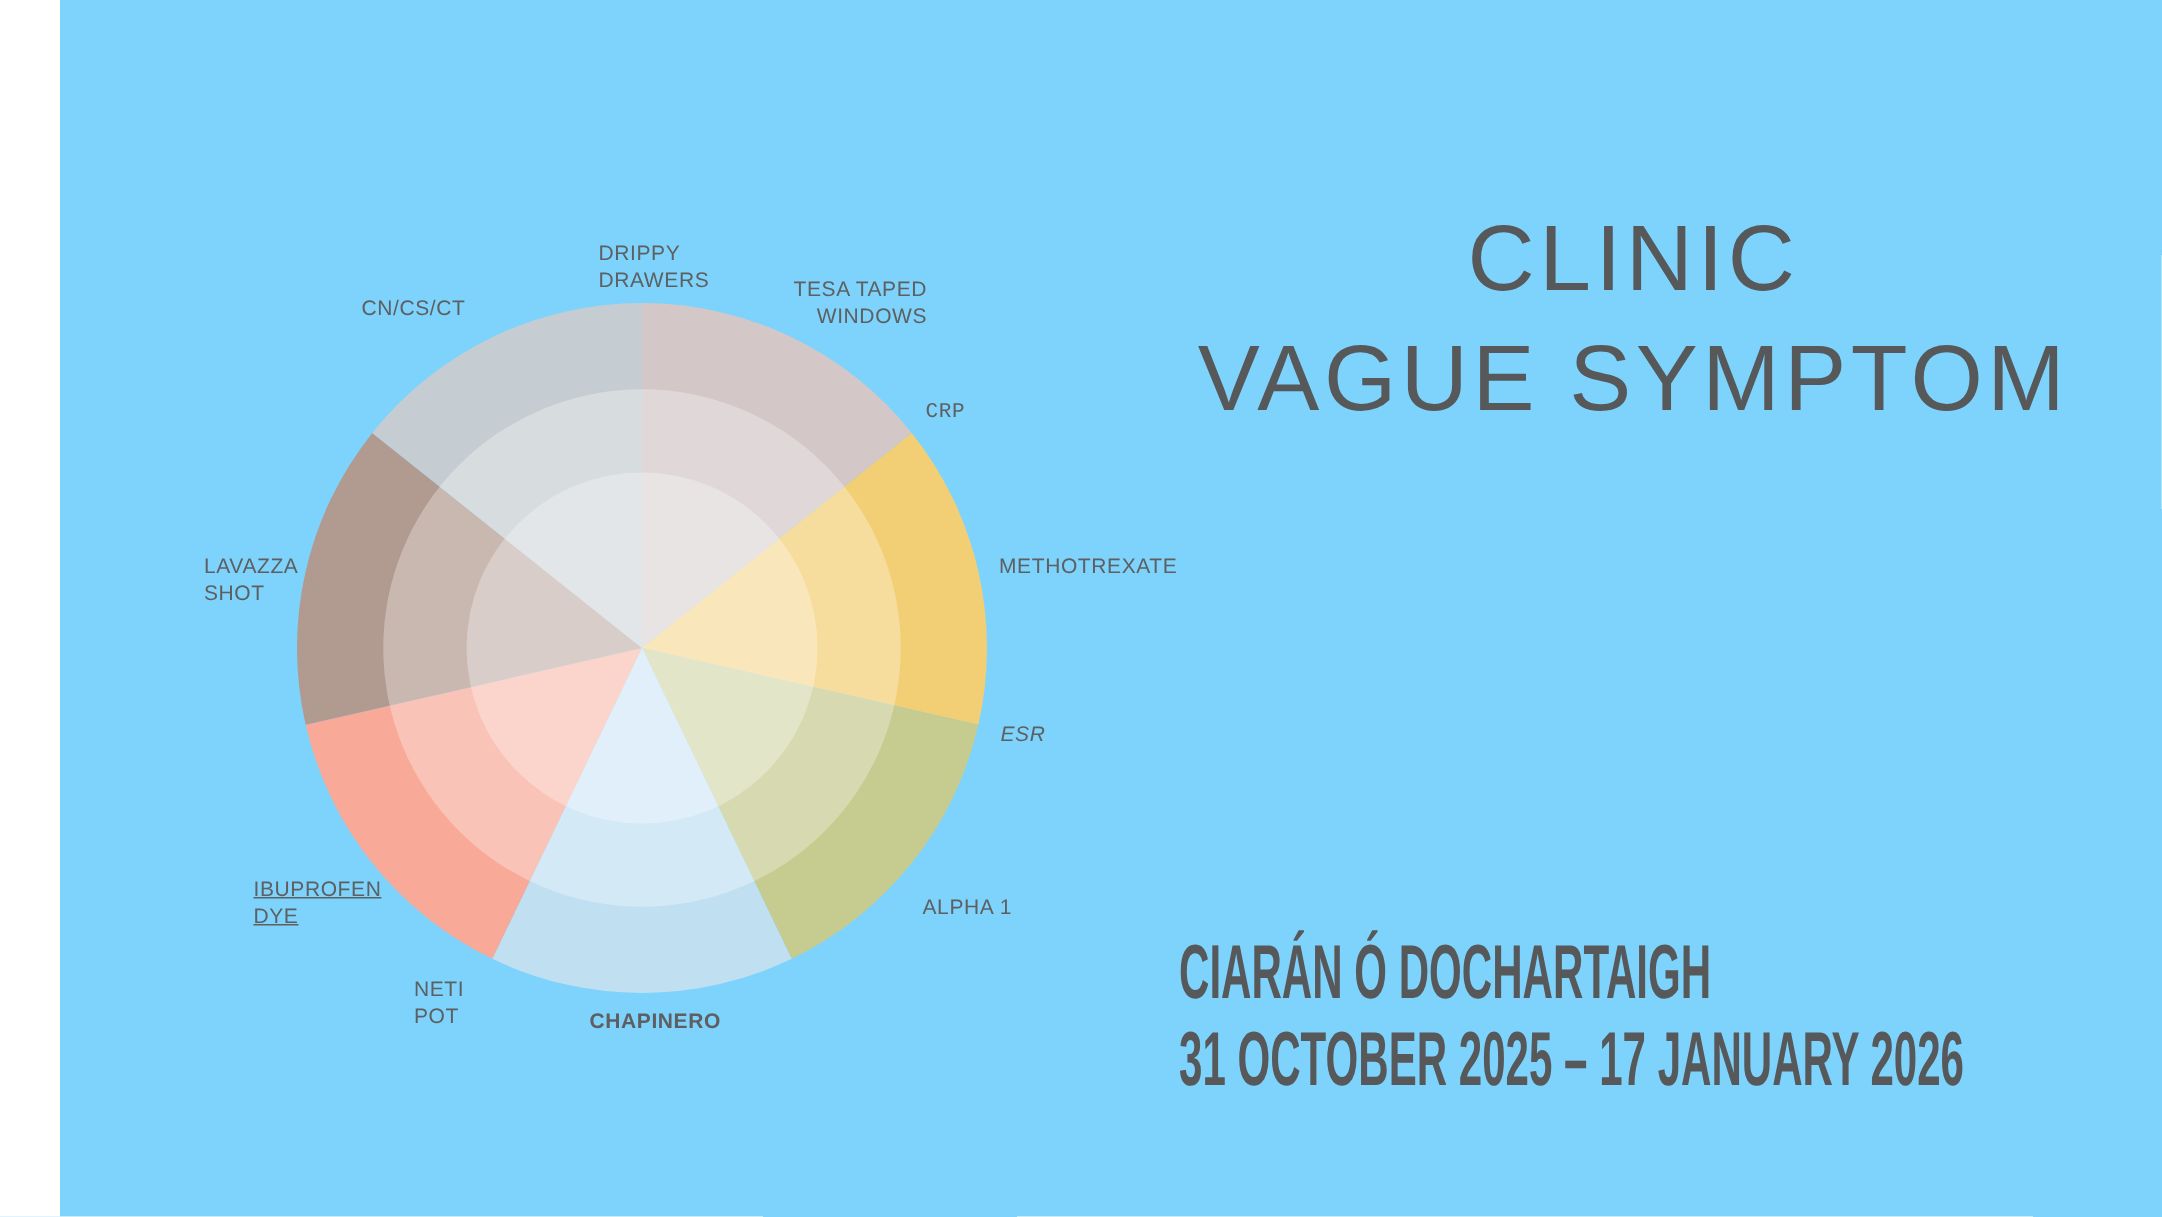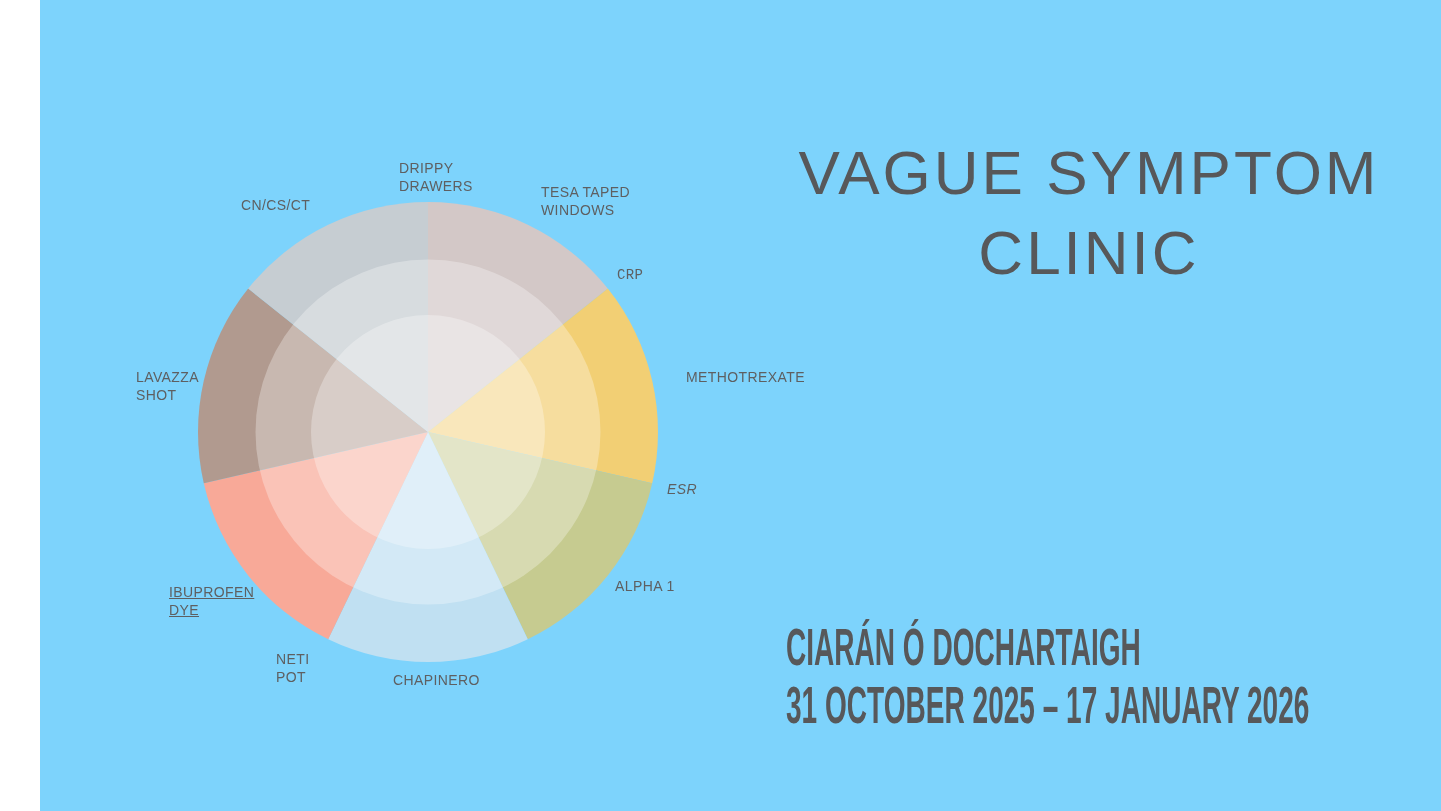--- a/index.html
+++ b/index.html
@@ -76,38 +76,38 @@
       <path d="M235,235 L135.21,442.22 A230,230 0 0 1 10.77,286.18 Z" fill="#f8a998"></path>
       <path d="M235,235 L10.77,286.18 A230,230 0 0 1 55.18,91.60 Z" fill="#b19a8f"></path>
       <path d="M235,235 L55.18,91.60 A230,230 0 0 1 235,5 Z" fill="#c6cdd2"></path>
       <circle cx="235" cy="235" r="172.5" fill="#ffffff" opacity="0.30"></circle>
       <circle cx="235" cy="235" r="117" fill="#ffffff" opacity="0.30"></circle>
     </svg>
   </div>
 
   <div class="slice-label" style="left:359px; top:159px;">DRIPPY
 DRAWERS</div>
-  <div class="slice-label" style="left:501px; top:183px;">TESA TAPED
+  <div class="slice-label" style="left:489px; top:183px;text-align:right;">TESA TAPED
 WINDOWS</div>
   <div class="slice-label" style="left:577px; top:266px;font-family:Liberation Mono, monospace;">CRP</div>
-  <div class="slice-label" style="left:646px; top:368px;">METHOTREXATE</div>
+  <div class="slice-label" style="left:626px; top:368px;">METHOTREXATE</div>
   <div class="slice-label" style="left:627px; top:480px;font-style:italic;">ESR</div>
-  <div class="slice-label" style="left:575px; top:577px;text-align:right;">ALPHA 1</div>
-  <div class="slice-label" style="left:353px; top:671px;">CHAPINERO</div>
+  <div class="slice-label" style="left:575px; top:595px;text-align:right;">ALPHA 1</div>
+  <div class="slice-label" style="left:353px; top:671px;font-weight:bold;">CHAPINERO</div>
   <div class="slice-label" style="left:236px; top:650px;">NETI
 POT</div>
   <div class="slice-label" style="left:129px; top:583px;text-decoration:underline;">IBUPROFEN
 DYE</div>
   <div class="slice-label" style="left:96px; top:368px;">LAVAZZA
 SHOT</div>
   <div class="slice-label" style="left:201px; top:196px;">CN/CS/CT</div>
 
   <div class="title">
+    <div>CLINIC</div>
     <div>VAGUE SYMPTOM</div>
-    <div>CLINIC</div>
   </div>
 
   <div class="credits">
     <div class="credits-inner">
       <div>CIARÁN Ó DOCHARTAIGH</div>
       <div>31 OCTOBER 2025 – 17 JANUARY 2026</div>
     </div>
   </div>
 
 </div>

